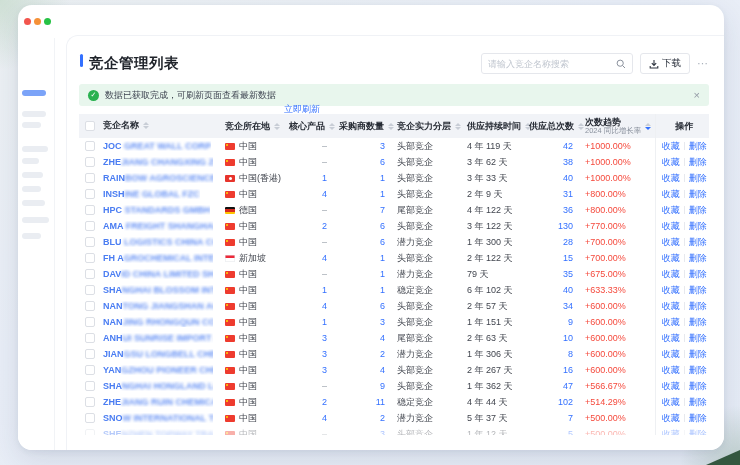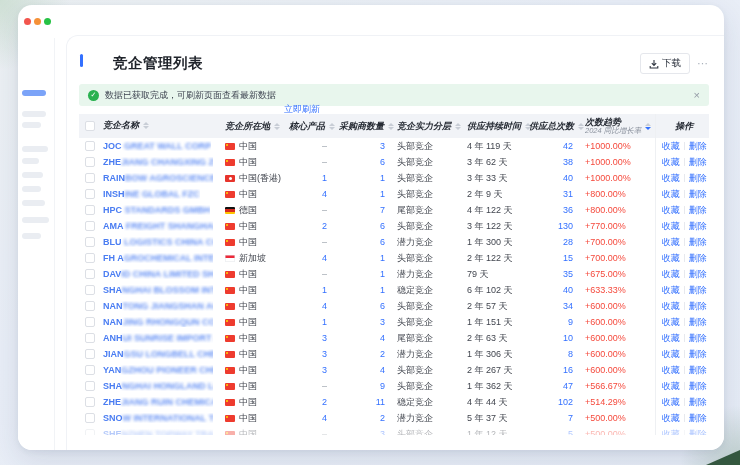--- a/index.html
+++ b/index.html
@@ -22,40 +22,40 @@
   .dot { width:7px; height:7px; border-radius:50%; }
 
   .sidebar { position:absolute; left:0; top:33px; bottom:0; width:37px; border-right:1px solid #f1f3f6; background:#fff; }
   .side-bar-item { position:absolute; left:4px; height:6px; border-radius:3px; background:#eaedf2; }
   .side-bar-item.active { background:#7ba3f8; }
 
   .panel { position:absolute; left:48px; top:30px; right:0; bottom:0; background:#fff;
     border-top:1px solid #f0f2f6; border-left:1px solid #f0f2f6; border-top-left-radius:12px; }
 
   .toolbar { display:flex; align-items:center; padding:17px 15px 0 13px; }
-  .title-wrap { display:flex; align-items:flex-start; flex:1;gap:24px; }
+  .title-wrap { display:flex; align-items:flex-start; flex:1; }
   .title-accent { width:3px; height:13px; border-radius:1.5px; background:#3370ff; margin-right:6px; }
   .page-title { font-size:14.5px; font-weight:bold; color:#20242b; letter-spacing:.5px; }
   .search-box { width:152px; height:21px; border:1px solid #e5e7ec; border-radius:3px; display:flex; align-items:center; padding:0 6px; background:#fff; }
   .search-box input { border:none; outline:none; flex:1; font-size:9px; color:#333; min-width:0; font-family:inherit; }
   .search-box input::placeholder { color:#c0c6cf; }
   .btn-download { height:21px; margin-left:7px; border:1px solid #e5e7ec; border-radius:3px; background:#fff;
     display:flex; align-items:center; gap:3px; padding:0 8px; font-size:9.5px; color:#2f3540; cursor:pointer; }
   .btn-more { margin-left:7px; color:#aab1bb; font-size:11px; letter-spacing:1px; background:none; border:none; cursor:pointer; }
 
   .banner { margin:10px 15px 0 12px; height:22px; background:#e8f6ed; border-radius:3px;
     display:flex; align-items:center; padding:4px 9px; font-size:9px; color:#3d4350; }
   .check-badge { width:11px; height:11px; border-radius:50%; background:#2ab150; color:#fff; font-size:7px;
     display:flex; align-items:center; justify-content:center; margin-right:6px; flex:none; }
   .banner-link { color:#3370ff; margin-left:8px; text-decoration:none;margin-top:29px; }
   .banner-close { margin-left:auto; color:#949ba6; font-size:11px; line-height:1; background:none; border:none; cursor:pointer; }
 
   .table-wrap { margin:8px 15px 0 12px; height:321px; overflow:hidden; }
   table { width:100%; border-collapse:collapse; table-layout:fixed; }
-  thead th { background:#f1f3f7; height:24px; font-size:9px; color:#262b34; font-weight:bold; padding:0 6px; white-space:nowrap;font-style:italic; }
+  thead th { background:#f1f3f7; height:24px; font-size:9px; color:#262b34; font-weight:bold; padding:0 6px; white-space:nowrap; }
   tbody td { height:16px; font-size:9px; color:#41454e; padding:0 6px; white-space:nowrap; overflow:hidden; }
   .al-l { text-align:left; } .al-r { text-align:right; } .al-c { text-align:center; }
   th.col-actions, td.col-actions { border-left:1px solid #eef0f3; }
 
   .sort { display:inline-flex; flex-direction:column; gap:1px; margin-left:4px; vertical-align:-1px; }
   .c-up { width:0; height:0; border-left:3px solid transparent; border-right:3px solid transparent; border-bottom:3.5px solid #c8cdd6; }
   .c-dn { width:0; height:0; border-left:3px solid transparent; border-right:3px solid transparent; border-top:3.5px solid #c8cdd6; }
   .c-dn.on { border-top-color:#3370ff; }
   .th-flex { display:inline-flex; align-items:center; }
   .th-sub { display:block; font-weight:normal; color:#8a919d; font-size:7.5px; line-height:8px; }
@@ -105,20 +105,27 @@
       <div class="side-bar-item" style="top: 179px; width: 27px;"></div>
       <div class="side-bar-item" style="top: 195px; width: 19px;"></div>
     </div>
 
   <div class="panel">
 
     <div class="toolbar">
       <div class="title-wrap">
         <span class="title-accent"></span>
         <span class="page-title">竞企管理列表</span>
+      </div>
+      <div class="search-box">
+        <input type="text" placeholder="请输入竞企名称搜索" style="">
+        <svg width="10" height="10" viewBox="0 0 10 10">
+          <circle cx="4.2" cy="4.2" r="3.1" fill="none" stroke="#8a919d" stroke-width="1"></circle>
+          <line x1="6.6" y1="6.6" x2="9" y2="9" stroke="#8a919d" stroke-width="1"></line>
+        </svg>
       </div>
       <button class="btn-download">
         <svg width="10" height="10" viewBox="0 0 10 10">
           <path d="M5 1v5 M2.8 4.2 L5 6.4 L7.2 4.2" fill="none" stroke="#2f3540" stroke-width="1.1"></path>
           <path d="M1.2 7v2h7.6V7" fill="none" stroke="#2f3540" stroke-width="1.1"></path>
         </svg>
         <span>下载</span>
       </button>
       <button class="btn-more">⋯</button>
     </div>

